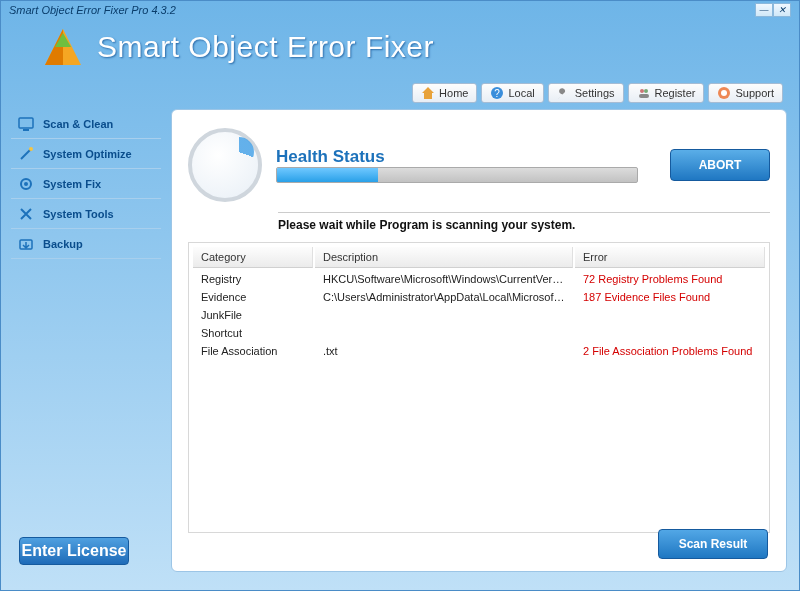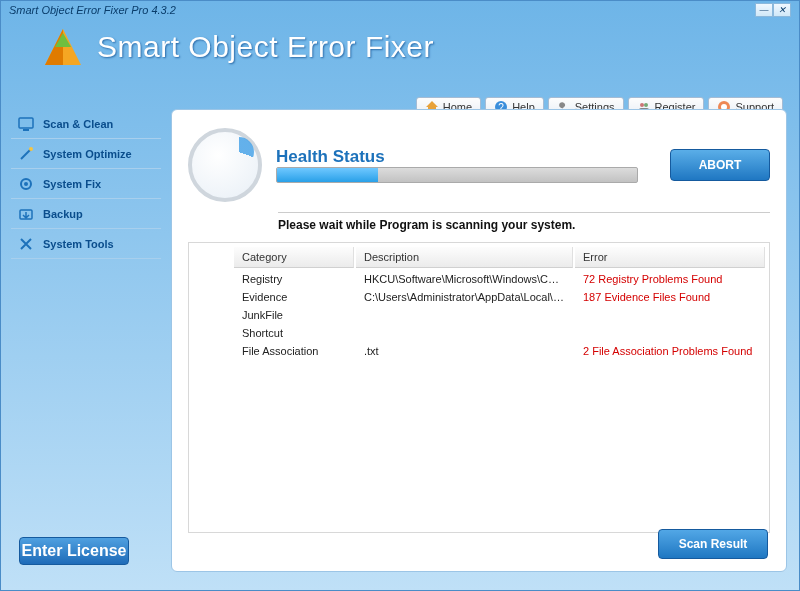--- a/index.html
+++ b/index.html
@@ -9,21 +9,21 @@
 
 .titlebar { height: 18px; padding: 2px 8px; font-size: 11px; color: #0a3d6b; display: flex; justify-content: space-between; align-items: center; font-style: italic; }
 .titlebar-controls { display: flex; gap: 0; }
 .tb-btn { width: 18px; height: 14px; background: linear-gradient(to bottom, #f0f8ff, #d0e8f8); border: 1px solid #8bb8dc; font-size: 9px; text-align: center; line-height: 12px; cursor: pointer; }
 
 .header { height: 55px; display: flex; align-items: center; padding: 0 20px 0 40px; }
 .logo-icon { width: 44px; height: 44px; margin-right: 12px; }
 .app-title { font-size: 30px; color: #fff; text-shadow: 1px 1px 2px #2a6aa8; font-weight: normal; letter-spacing: 0.5px; }
 
 .toolbar { position: absolute; top: 82px; right: 16px; display: flex; gap: 4px; }
-.tool-btn { background: linear-gradient(to bottom, #fdfdfd, #e8eef5); border: 1px solid #a5bcd4; border-radius: 3px; padding: 2px 8px; font-size: 11px; color: #333; display: flex; align-items: center; gap: 4px; cursor: pointer; margin-top: 14px; }
+.tool-btn { background: linear-gradient(to bottom, #fdfdfd, #e8eef5); border: 1px solid #a5bcd4; border-radius: 3px; padding: 2px 8px; font-size: 11px; color: #333; display: flex; align-items: center; gap: 4px; cursor: pointer; }
 .tool-btn .ic { width: 14px; height: 14px; display: inline-block; }
 
 .sidebar { position: absolute; left: 10px; top: 108px; width: 150px; }
 .side-item { height: 30px; display: flex; align-items: center; gap: 8px; padding: 0 6px; font-size: 11px; font-weight: bold; color: #0a4d8c; border-bottom: 1px solid #a8cfed; cursor: pointer; }
 .side-item .ic { width: 18px; height: 18px; }
 
 .enter-license { position: absolute; left: 18px; bottom: 25px; width: 110px; height: 28px; background: linear-gradient(to bottom, #4fa0e0, #1e6bb8); border: 1px solid #155a9e; border-radius: 4px; color: #fff; font-size: 16px; font-weight: bold; cursor: pointer; }
 
 .main { position: absolute; left: 170px; top: 108px; right: 12px; bottom: 18px; background: #fff; border: 1px solid #9cc5e6; border-radius: 6px; padding: 10px 16px 50px 16px; }
 
@@ -32,21 +32,21 @@
 .clock-ic::after { content: ""; position: absolute; top: 5px; left: 32px; width: 30px; height: 30px; background: conic-gradient(#4aa4e8 0deg 110deg, transparent 110deg); border-radius: 50%; opacity: 0.85; transform-origin: 0 100%; }
 .status-mid { flex: 1; }
 .health-title { font-size: 17px; font-weight: bold; color: #1d72bb; }
 .progress-bar { height: 16px; background: linear-gradient(to bottom, #dcdcdc, #c2c2c2); border: 1px solid #aaa; border-radius: 2px; overflow: hidden; }
 .progress-fill { height: 100%; background: linear-gradient(to bottom, #6fc8ff, #29a0e8); width: 28%; }
 .health-score { font-size: 30px; font-weight: bold; color: #17a80f; margin-left: 12px; width: 70px; text-align: right; }
 .abort-btn { width: 100px; height: 32px; background: linear-gradient(to bottom, #5aaee8, #1f77c2); border: 1px solid #155a9e; border-radius: 4px; color: #fff; font-weight: bold; font-size: 12px; cursor: pointer; margin-left: 18px; }
 
 .scan-msg { font-size: 12px; font-weight: bold; color: #111; border-top: 1px solid #ccc; padding-top: 5px; margin: 2px 0 10px 90px; }
 
-.scan-table { width: 100%; border: 1px solid #d8d8d8; font-size: 11px; padding-left: 41px; }
+.scan-table { width: 100%; border: 1px solid #d8d8d8; font-size: 11px; }
 .scan-table thead th { background: linear-gradient(to bottom, #fdfdfd, #ebebeb); border-bottom: 1px solid #d0d0d0; border-right: 1px solid #e0e0e0; text-align: left; padding: 4px 8px; font-weight: normal; color: #333; }
 .scan-table tbody td { padding: 1px 8px; color: #222; white-space: nowrap; overflow: hidden; text-overflow: ellipsis; }
 .scan-table tbody td.status-cell { color: #d40000; }
 .scan-table tbody { display: block; height: 260px; overflow: hidden; }
 .scan-table thead, .scan-table tbody tr { display: table; width: 100%; table-layout: fixed; }
 .col-cat { width: 120px; }
 .col-desc { width: auto; }
 .col-stat { width: 190px; }
 
 .bottom-btns { position: absolute; right: 18px; bottom: 12px; display: flex; gap: 14px; }
@@ -81,21 +81,21 @@
         <span class="ic"><svg viewBox="0 0 14 14">
             <path d="M7 1 L13 7 H11 V13 H3 V7 H1 Z" fill="#e8a23a"></path>
           </svg></span>
         <span>Home</span>
       </button>
     <button class="tool-btn">
         <span class="ic"><svg viewBox="0 0 14 14">
             <circle cx="7" cy="7" r="6" fill="#3a8edb"></circle>
             <text x="7" y="11" font-size="10" text-anchor="middle" fill="#fff">?</text>
           </svg></span>
-        <span>Help</span>
+        <span>Local</span>
       </button>
     <button class="tool-btn">
         <span class="ic"><svg viewBox="0 0 14 14">
             <path d="M3 11 L8 6 A3 3 0 1 0 6 8 L1 13 Z" fill="#888"></path>
           </svg></span>
         <span>Settings</span>
       </button>
     <button class="tool-btn">
         <span class="ic"><svg viewBox="0 0 14 14">
             <circle cx="5" cy="5" r="2" fill="#c77"></circle>
@@ -130,30 +130,30 @@
       </div>
     <div class="side-item">
         <span class="ic"><svg viewBox="0 0 18 18">
             <circle cx="9" cy="9" r="5" fill="none" stroke="#1d72bb" stroke-width="2"></circle>
             <circle cx="9" cy="9" r="2" fill="#1d72bb"></circle>
           </svg></span>
         <span>System Fix</span>
       </div>
     <div class="side-item">
         <span class="ic"><svg viewBox="0 0 18 18">
+            <path d="M4 4 L14 14 M14 4 L4 14" stroke="#1d72bb" stroke-width="2"></path>
+          </svg></span>
+        <span>System Tools</span>
+      </div>
+    <div class="side-item">
+        <span class="ic"><svg viewBox="0 0 18 18">
             <rect x="3" y="5" width="12" height="9" rx="1" fill="none" stroke="#1d72bb" stroke-width="1.5"></rect>
             <path d="M9 7 v5 M6 10 l3 3 l3 -3" fill="none" stroke="#1d72bb" stroke-width="1.5"></path>
           </svg></span>
         <span>Backup</span>
-      </div>
-    <div class="side-item">
-        <span class="ic"><svg viewBox="0 0 18 18">
-            <path d="M4 4 L14 14 M14 4 L4 14" stroke="#1d72bb" stroke-width="2"></path>
-          </svg></span>
-        <span>System Tools</span>
       </div>
   </div>
 
   <button class="enter-license">Enter License</button>
 
   <div class="main">
 
     <div class="status-panel">
       <div class="clock-ic"></div>
       <div class="status-mid">

